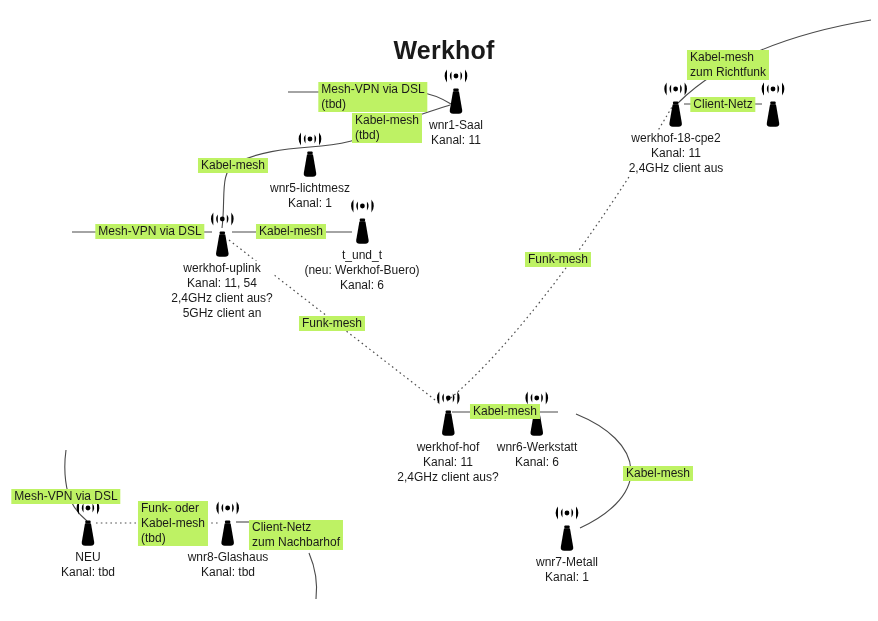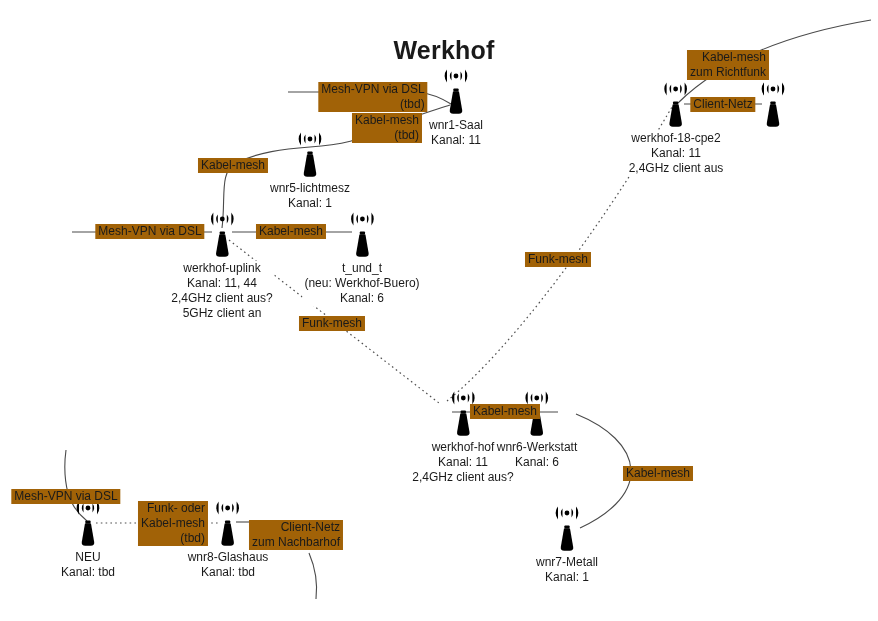--- a/index.html
+++ b/index.html
@@ -17,22 +17,22 @@
   .node {
     position:absolute; transform:translateX(-50%);
     display:flex; flex-direction:column; align-items:center;
   }
   .nlabel {
     margin-top:2px; font-size:12px; line-height:15px; text-align:center;
     white-space:nowrap; background:#fff; padding:0 2px;
   }
   .elabel {
     position:absolute; transform:translateX(-50%);
-    font-size:12px; line-height:15px; text-align:right;
-    white-space:nowrap; background:#a16207; padding:0 3px;
+    font-size:12px; line-height:15px; text-align:left;
+    white-space:nowrap; background:#bef264; padding:0 3px;
   }
   .ant { display:block; }
 </style>
 </head>
 <body>
 
 <div id="canvas">
 
   <svg id="wires" width="878" height="621" viewBox="0 0 878 621" aria-hidden="true">
     <path d="M288,92 L419,92 C433,94 443,99 451,104"></path>
@@ -87,38 +87,38 @@
         <div>Kanal: 1</div>
       </div>
   </div>
 
   <div class="node" style="left:222px; top:211px">
     <svg class="ant" width="36" height="48" viewBox="0 0 36 48">
         <use href="#antenna"></use>
       </svg>
     <div class="nlabel">
         <div>werkhof-uplink</div>
-        <div>Kanal: 11, 44</div>
+        <div>Kanal: 11, 54</div>
         <div>2,4GHz client aus?</div>
         <div>5GHz client an</div>
       </div>
   </div>
 
-  <div class="node" style="left:362px; top:211px">
+  <div class="node" style="left:362px; top:198px">
     <svg class="ant" width="36" height="48" viewBox="0 0 36 48">
         <use href="#antenna"></use>
       </svg>
     <div class="nlabel">
         <div>t_und_t</div>
         <div>(neu: Werkhof-Buero)</div>
         <div>Kanal: 6</div>
       </div>
   </div>
 
-  <div class="node" style="left:463px; top:390px">
+  <div class="node" style="left:448px; top:390px">
     <svg class="ant" width="36" height="48" viewBox="0 0 36 48">
         <use href="#antenna"></use>
       </svg>
     <div class="nlabel">
         <div>werkhof-hof</div>
         <div>Kanal: 11</div>
         <div>2,4GHz client aus?</div>
       </div>
   </div>
 

